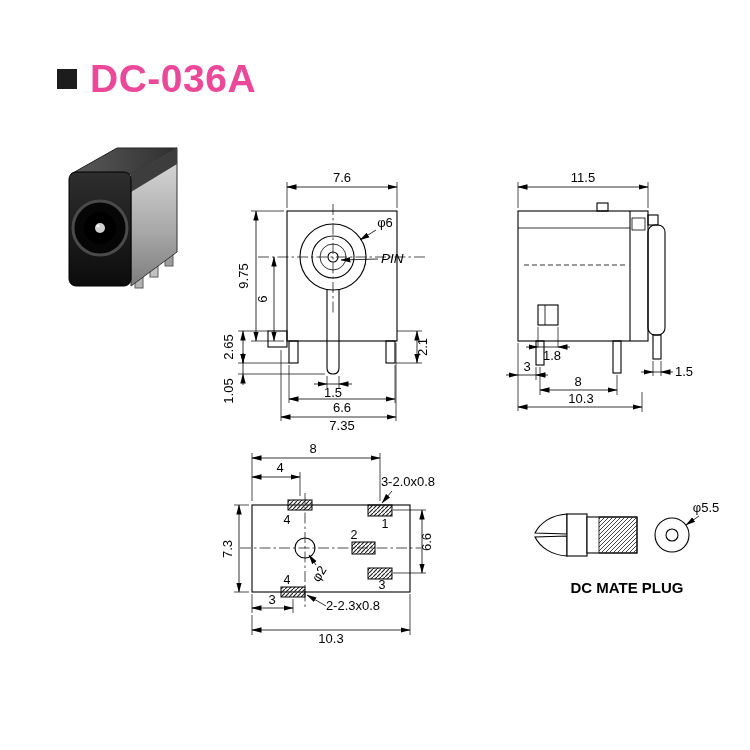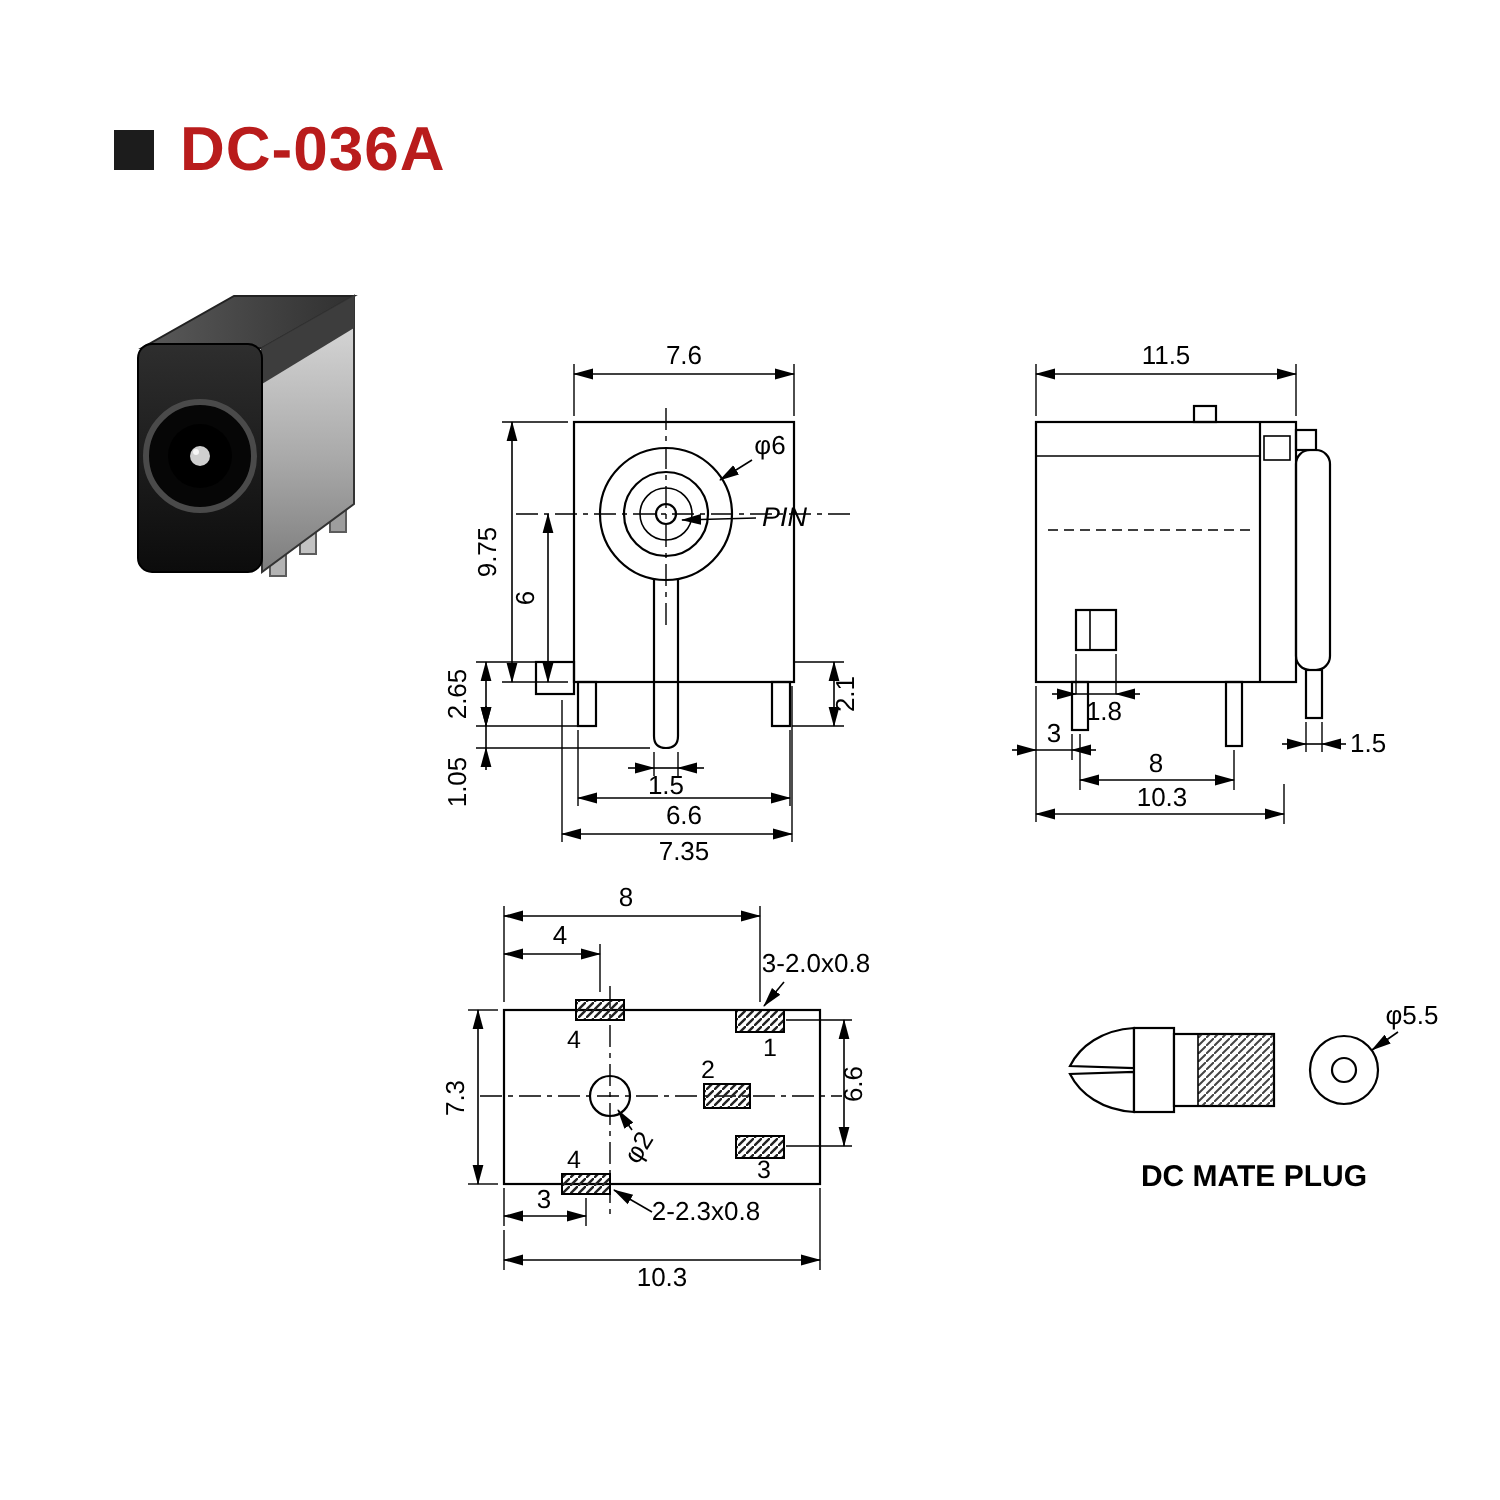--- a/index.html
+++ b/index.html
@@ -1,19 +1,19 @@
 <!DOCTYPE html>
 <html><head>
 <meta charset="utf-8">
 <style>
   html,body{margin:0;padding:0;background:#fff;}
   .page{position:relative;width:750px;height:750px;background:#ffffff;font-family:"Liberation Sans",sans-serif;overflow:hidden;}
   .hdr{position:absolute;left:57px;top:57px;display:flex;align-items:center;gap:13px;}
   .bullet{width:20px;height:20px;background:#1c1c1c;}
-  .title{font-size:31px;font-weight:bold;color:#b91c1c;letter-spacing:.5px;}
+  .title{font-size:39px;font-weight:bold;color:#ec4899;letter-spacing:.5px;}
   .abs{position:absolute;}
   svg{display:block;overflow:visible;}
   svg text{font-family:"Liberation Sans",sans-serif;fill:#000;}
   .ln{fill:none;stroke:#000;stroke-width:1.1;}
   .lnw{fill:#fff;stroke:#000;stroke-width:1.1;}
   .thin{fill:none;stroke:#000;stroke-width:0.8;}
   .ext{stroke:#000;stroke-width:0.7;fill:none;}
   .dim{stroke:#000;stroke-width:0.8;fill:none;}
   .cl{stroke:#000;stroke-width:0.7;stroke-dasharray:11 3 2.5 3;fill:none;}
   .hid{stroke:#000;stroke-width:0.8;stroke-dasharray:5 3;fill:none;}

